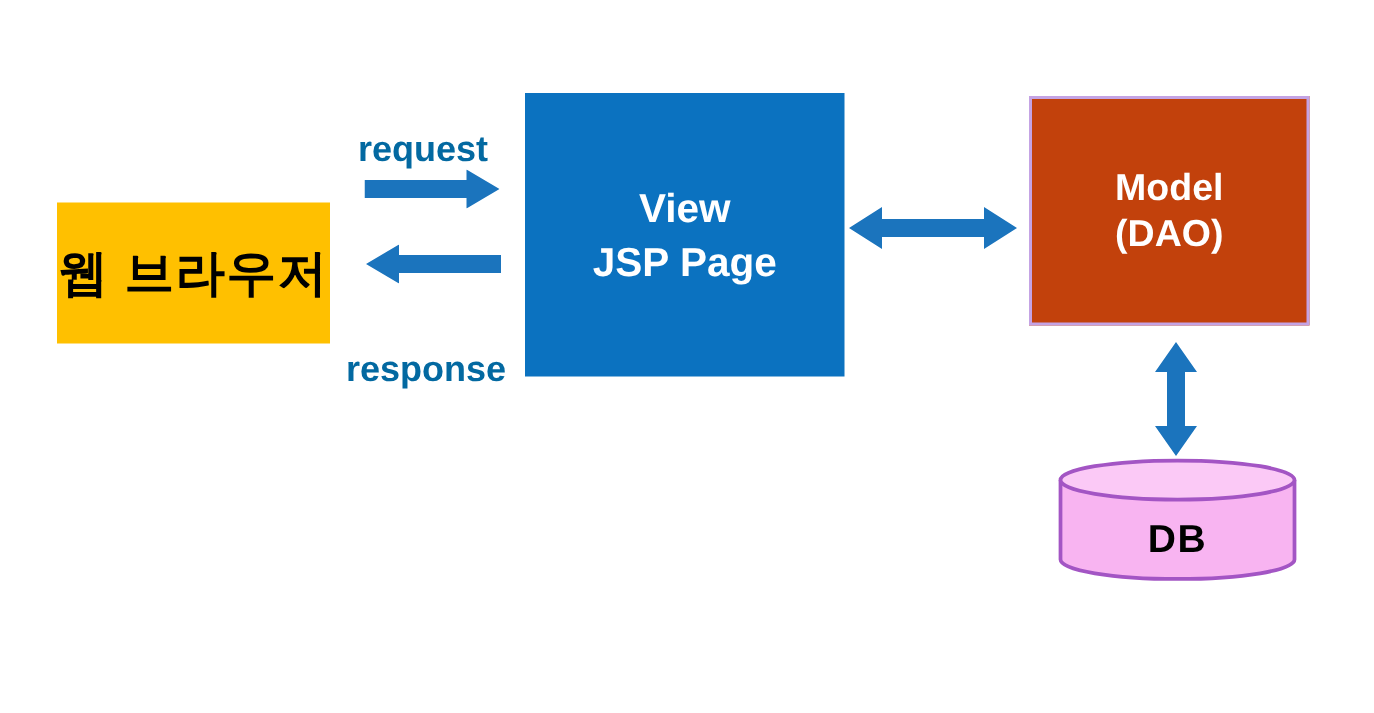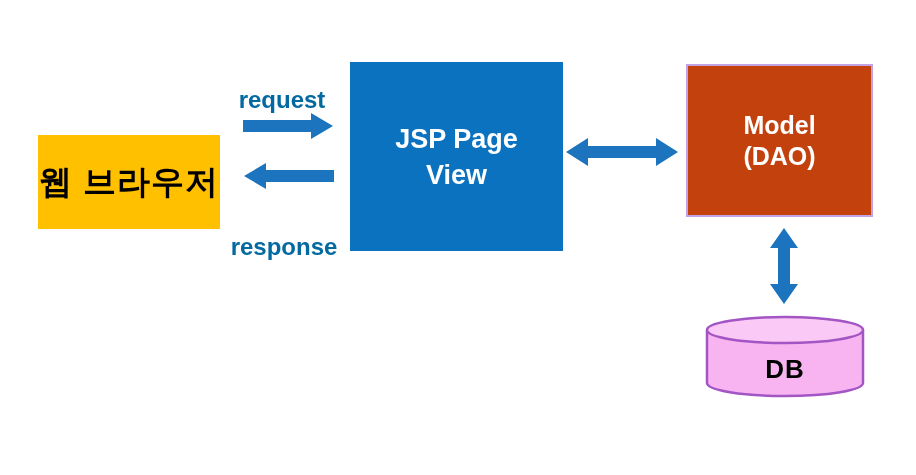--- a/index.html
+++ b/index.html
@@ -50,21 +50,21 @@
     font-weight: bold;
     font-size: 24px;
     text-align: center;
   }
   .request-label  { left: 230px; top: 86px;  width: 104px; }
   .response-label { left: 224px; top: 189px; width: 120px; margin-top: 44px; }
   .arrow-right-svg  { left: 243px; top: 113px; }
   .arrow-left-svg   { left: 244px; top: 163px; }
   .arrow-hdouble-svg{ left: 566px; top: 137px; }
   .arrow-vdouble-svg{ left: 769px; top: 228px; }
-  .db-cylinder { left: 705px; top: 314px; width: 160px; height: 86px; }
+  .db-cylinder { left: 705px; top: 304px; width: 160px; height: 86px; }
   .db-shape { stroke: #A355C4; stroke-width: 2.5; }
   .db-label {
     position: absolute;
     left: 0; top: 40px; width: 100%;
     text-align: center;
     font-weight: bold;
     font-size: 26px;
     color: #000000;
     letter-spacing: 1px;
   }
@@ -82,22 +82,22 @@
   <svg class="abs arrow-right-svg" width="90" height="26" viewBox="0 0 90 26">
     <polygon points="0,7 68,7 68,0 90,13 68,26 68,19 0,19" fill="#1B74BD"></polygon>
   </svg>
 
   <svg class="abs arrow-left-svg" width="90" height="26" viewBox="0 0 90 26">
     <polygon points="90,7 22,7 22,0 0,13 22,26 22,19 90,19" fill="#1B74BD"></polygon>
   </svg>
   <div class="abs flow-label response-label">response</div>
 
   <div class="abs box view-box">
+    <span>View</span>
     <span>JSP Page</span>
-    <span>View</span>
   </div>
 
   <svg class="abs arrow-hdouble-svg" width="112" height="30" viewBox="0 0 112 30">
     <polygon points="0,15 22,1 22,9 90,9 90,1 112,15 90,29 90,21 22,21 22,29" fill="#1B74BD"></polygon>
   </svg>
 
   <div class="abs box model-box">
     <span class="model-line1">Model</span>
     <span class="model-line3">(DAO)</span>
   </div>

